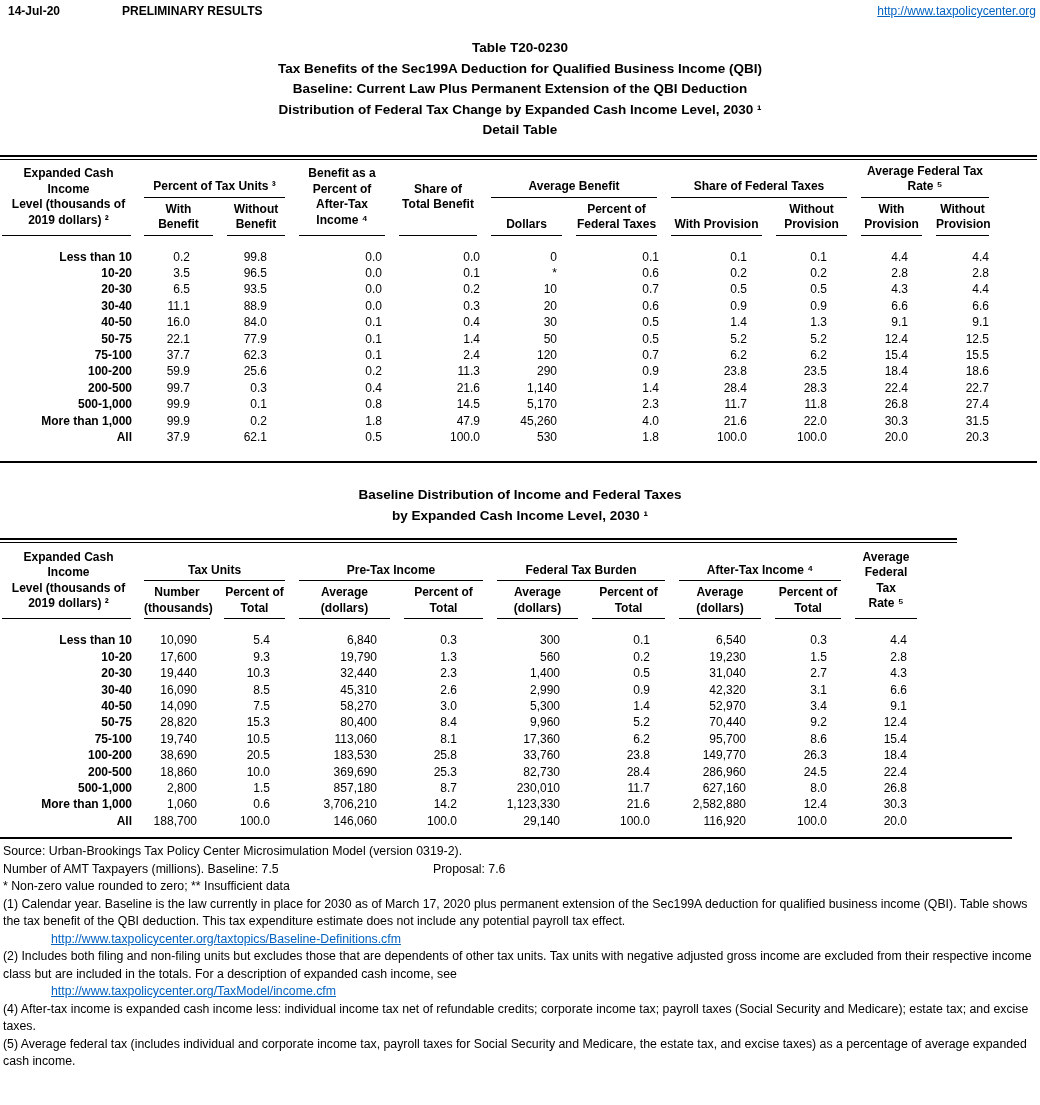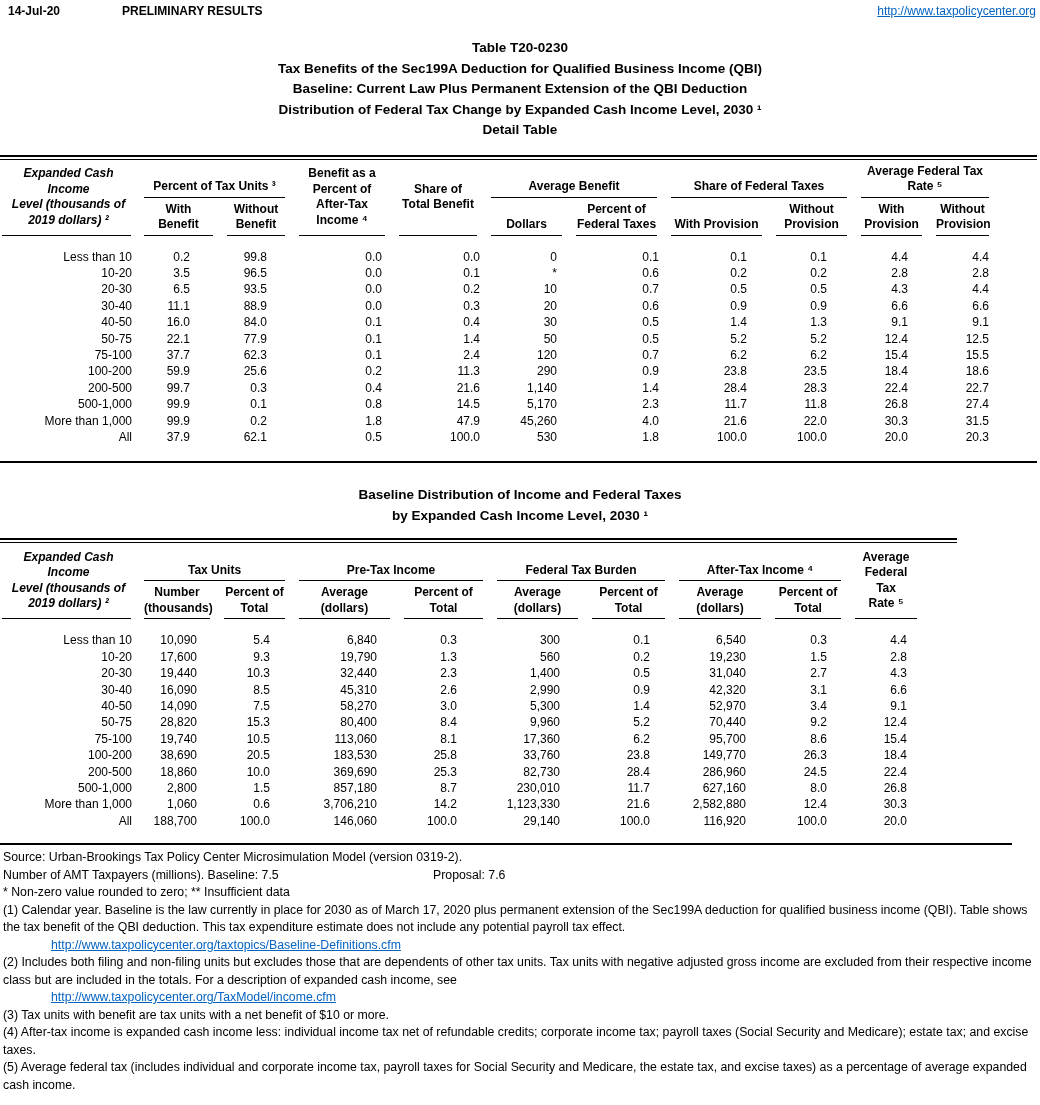--- a/index.html
+++ b/index.html
@@ -29,52 +29,52 @@
   .t2wrap { }
 
   table { border-collapse: collapse; table-layout: fixed; }
   #t1 { width: 1037px; }
   #t2 { width: 957px; }
 
   th { position: relative; font-weight: bold; font-size: 12px; text-align: center;
     vertical-align: bottom; padding: 2px 7px 3px; line-height: 15.5px; white-space: pre-line; }
   th.rule::after { content: ""; position: absolute; left: 7px; right: 7px; bottom: 0;
     height: 1px; background: #000; }
-  th.lbl { vertical-align: middle; padding: 2px 4px 3px; font-style: italic; }
+  th.lbl { vertical-align: middle; padding: 2px 4px 3px; }
   th.lbl.rule::after { left: 2px; right: 6px; }
   th.single { vertical-align: middle; }
   th.inset-r1::after { right: 48px; }
   th.pad-r1 { padding-right: 48px; }
   th.inset-r2::after { right: 40px; }
   th.pad-r2 { padding-right: 40px; }
   thead tr.rowA { height: 38px; }
   thead tr.rowB { height: 38px; }
 
   td { font-size: 12px; line-height: 16.4px; height: 16.4px; text-align: right;
     padding: 0; white-space: nowrap; }
-  td.rowlabel { font-weight: normal; padding-right: 5px; }
+  td.rowlabel { font-weight: bold; padding-right: 5px; }
   tbody tr:first-child td { padding-top: 13px; }
 
   
   #t1 td:nth-child(2){padding-right:30px} #t1 td:nth-child(3){padding-right:25px}
   #t1 td:nth-child(4){padding-right:10px} #t1 td:nth-child(5){padding-right:4px}
   #t1 td:nth-child(6){padding-right:12px} #t1 td:nth-child(7){padding-right:5px}
   #t1 td:nth-child(8){padding-right:22px} #t1 td:nth-child(9){padding-right:27px}
   #t1 td:nth-child(10){padding-right:21px} #t1 td:nth-child(11){padding-right:48px}
   #t2 td:nth-child(2){padding-right:20px} #t2 td:nth-child(3){padding-right:22px}
   #t2 td:nth-child(4){padding-right:20px} #t2 td:nth-child(5){padding-right:33px}
   #t2 td:nth-child(6){padding-right:25px} #t2 td:nth-child(7){padding-right:22px}
   #t2 td:nth-child(8){padding-right:22px} #t2 td:nth-child(9){padding-right:21px}
   #t2 td:nth-child(10){padding-right:50px}
 
   .t1-bottom { margin-top: 16px; }
   .between-titles { text-align: center; margin-top: 22px; margin-bottom: 12px; }
 
   
-  .footnotes { margin-top: 14px; padding-left: 3px; }
+  .footnotes { margin-top: 8px; padding-left: 3px; }
   .rule-sep { border-top: 2px solid #000; margin-left: -3px; margin-bottom: 4px; }
   .fnline { font-size: 12.3px; line-height: 17.5px; }
   a.fnline { display: block; width: fit-content; padding-left: 48px; }
   .amt { position: relative; }
   .amt-proposal { position: absolute; left: 430px; top: 0; }
 </style>
 </head>
 <body>
 
 <div class="topbar">
@@ -509,17 +509,16 @@
   <div class="fnline amt">
     <span>Number of AMT Taxpayers (millions).  Baseline: 7.5</span>
     <span class="amt-proposal">Proposal: 7.6</span>
   </div>
   <div>
       <div class="fnline">* Non-zero value rounded to zero; ** Insufficient data</div>
       <div class="fnline">(1) Calendar year. Baseline is the law currently in place for 2030 as of March 17, 2020 plus permanent extension of the Sec199A deduction for qualified business income (QBI). Table shows the tax benefit of the QBI deduction. This tax expenditure estimate does not include any potential payroll tax effect.</div>
       <a class="fnline link" href="#">http://www.taxpolicycenter.org/taxtopics/Baseline-Definitions.cfm</a>
       <div class="fnline">(2) Includes both filing and non-filing units but excludes those that are dependents of other tax units. Tax units with negative adjusted gross income are excluded from their respective income class but are included in the totals. For a description of expanded cash income, see</div>
       <a class="fnline link" href="#">http://www.taxpolicycenter.org/TaxModel/income.cfm</a>
-      <div class="fnline">(3) Tax units with benefit are tax units with a net benefit of $10 or more.</div>
       <div class="fnline">(4) After-tax income is expanded cash income less: individual income tax net of refundable credits; corporate income tax; payroll taxes (Social Security and Medicare); estate tax; and excise taxes.</div>
       <div class="fnline">(5) Average federal tax (includes individual and corporate income tax, payroll taxes for Social Security and Medicare, the estate tax, and excise taxes) as a percentage of average expanded cash income.</div>
     </div>
 </div>
 
 </body></html>

